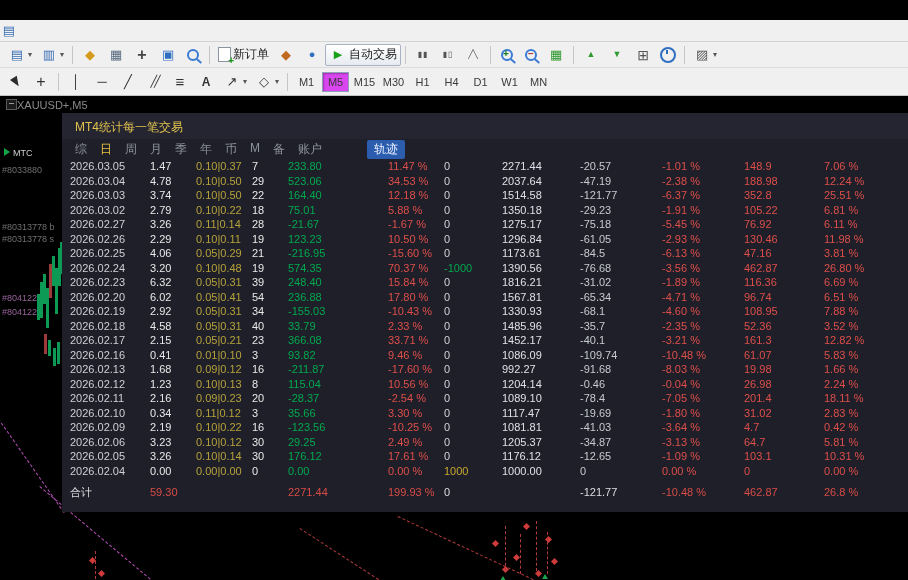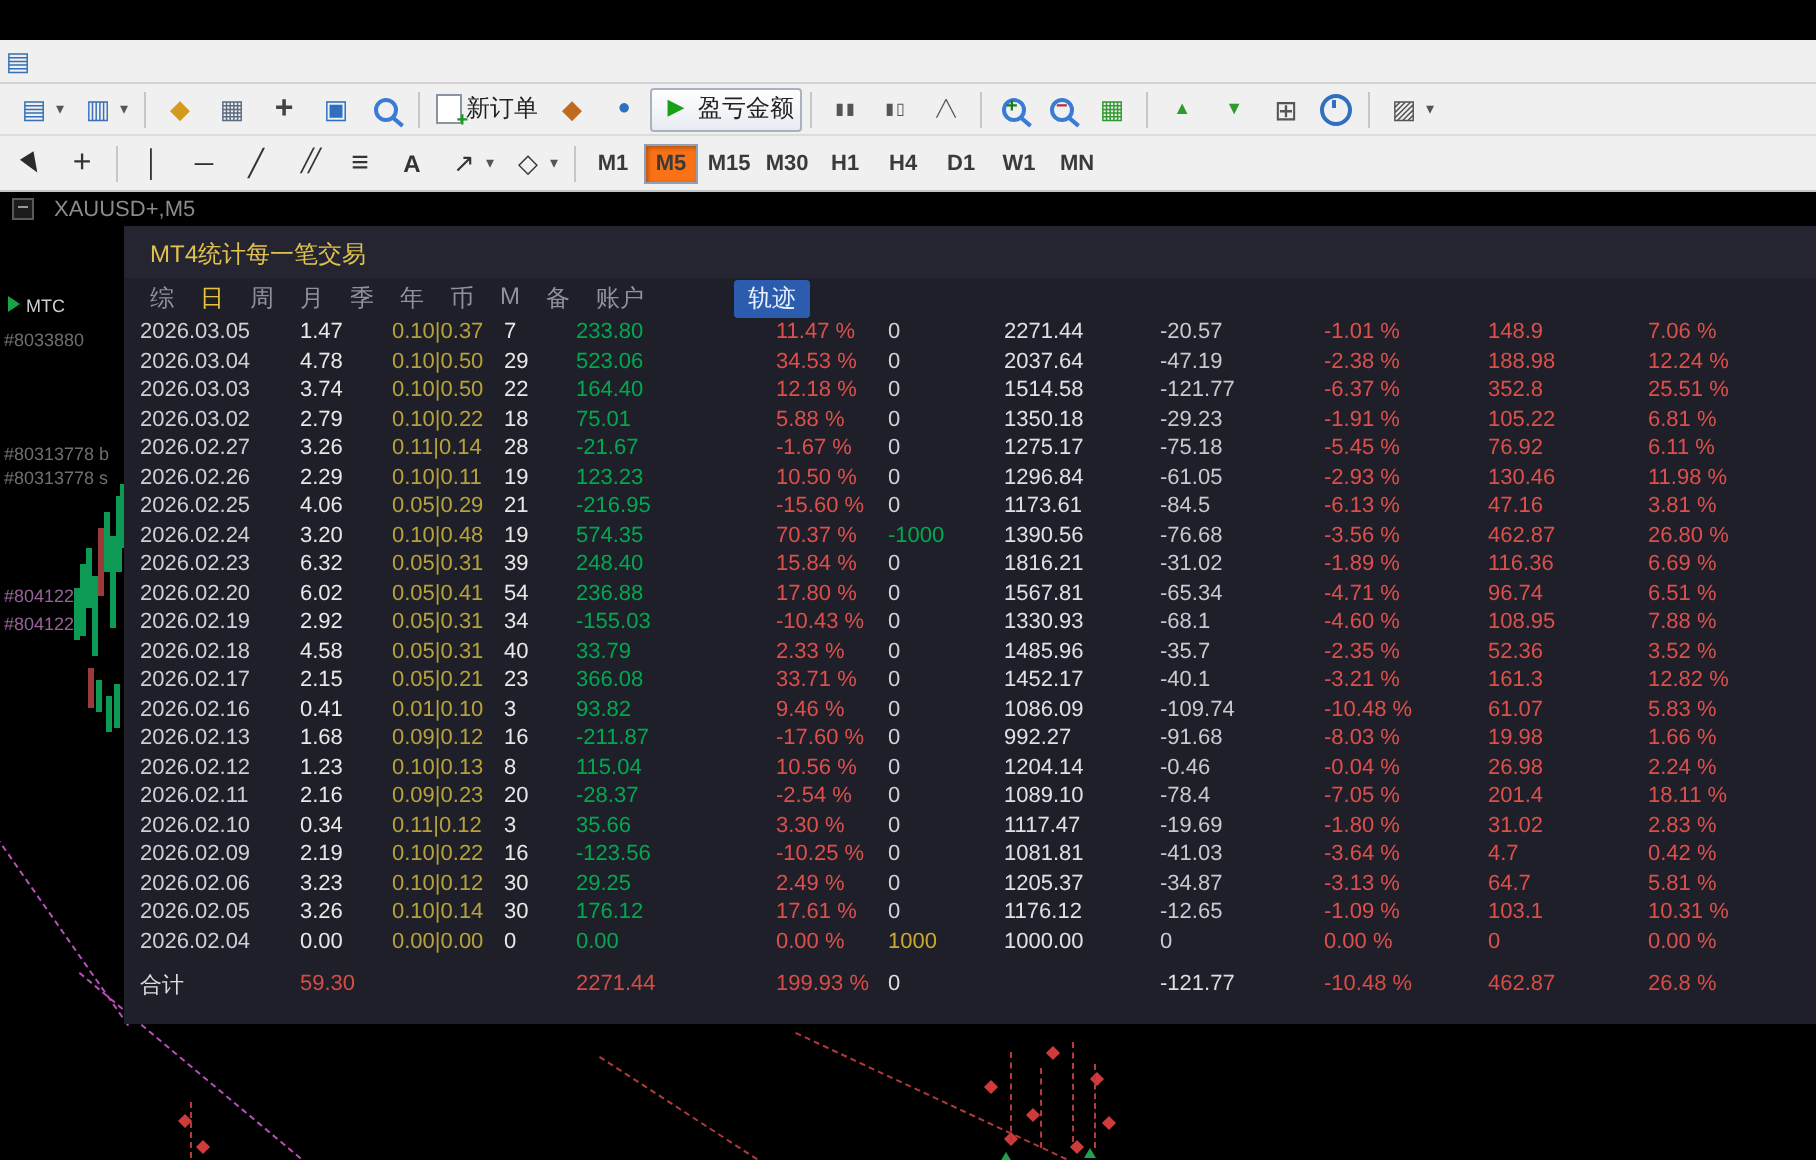--- a/index.html
+++ b/index.html
@@ -70,26 +70,26 @@
   .mag{position:relative;width:8px;height:8px;border:2px solid #3a7bd5;border-radius:50%}
   .mag::before{content:"";position:absolute;width:6px;height:2px;background:#3a7bd5;right:-5px;bottom:-3px;transform:rotate(40deg)}
   .mag.plus::after{content:"+";position:absolute;left:0px;top:-3px;color:#1a7a1a;font-size:10px;font-weight:bold}
   .mag.minus::after{content:"−";position:absolute;left:1px;top:-3px;color:#b03030;font-size:10px;font-weight:bold}
   .clockic{width:12px;height:12px;border:2px solid #2e6fc0;border-radius:50%;position:relative}
   .clockic::after{content:"";position:absolute;left:4px;top:1px;width:2px;height:4px;background:#2e6fc0}
 
   
   .tf-group{display:flex;align-items:center}
   .tfbtn{width:27px;height:20px;display:flex;align-items:center;justify-content:center;
-    font-size:11px;font-weight:bold;color:#3a3a3a;border:1px solid transparent;margin:0 1px;box-sizing:border-box}
-  .tfbtn.active{background:#f97316;border:1px solid #8fa0b8;box-shadow:inset 1px 1px 2px rgba(0,0,0,.28)}
+    font-size:11px;font-weight:normal;color:#3a3a3a;border:1px solid transparent;margin:0 1px;box-sizing:border-box}
+  .tfbtn.active{background:#d946ef;border:1px solid #8fa0b8;box-shadow:inset 1px 1px 2px rgba(0,0,0,.28)}
 
   
   #chart{position:absolute;top:96px;left:0;right:0;bottom:0;background:#000}
-  .symrow{position:absolute;left:6px;top:3px;display:flex;align-items:flex-start;gap:10px;z-index:2}
+  .symrow{position:absolute;left:6px;top:3px;display:flex;align-items:flex-start;gap:0;z-index:2}
   .sym-btn{width:9px;height:9px;border:1px solid #5a5a5a;background:#1c1c1c;position:relative}
   .sym-btn::after{content:"";position:absolute;left:2px;right:2px;top:3px;height:1px;background:#999}
   .symbol{color:#8a8a8a;font-size:11px;white-space:nowrap}
   .mtc{position:absolute;left:4px;top:52px;display:flex;gap:3px;align-items:flex-start;color:#cfcfcf;font-size:9px;z-index:2}
   .mtc-arrow{width:0;height:0;border-top:4px solid transparent;border-bottom:4px solid transparent;border-left:6px solid #17a347}
   .trade-label{position:absolute;left:2px;font-size:9px;white-space:nowrap;width:58px;overflow:hidden;z-index:2}
   #deco{position:absolute;inset:0;z-index:1}
   .candle{position:absolute;width:3px}
   .diamond{position:absolute;width:5px;height:5px;background:#cf3a3a;transform:rotate(45deg)}
   .vdash{position:absolute;width:0;border-left:1px dashed #b23a3a}
@@ -158,21 +158,21 @@
         <span class="tlabel">新订单</span>
       </div>
     <div class="tbtn">
         <span class="gi diamond-orange"></span>
       </div>
     <div class="tbtn">
         <span class="gi circle-blue"></span>
       </div>
     <div class="tbtn autobtn">
         <span class="gi play-green"></span>
-        <span class="tlabel">盈亏金额</span>
+        <span class="tlabel">自动交易</span>
       </div>
     <div class="sep"></div>
     <div class="tbtn">
         <span class="gi bars"></span>
       </div>
     <div class="tbtn">
         <span class="gi candle"></span>
       </div>
     <div class="tbtn">
         <span class="gi linetg"></span>

